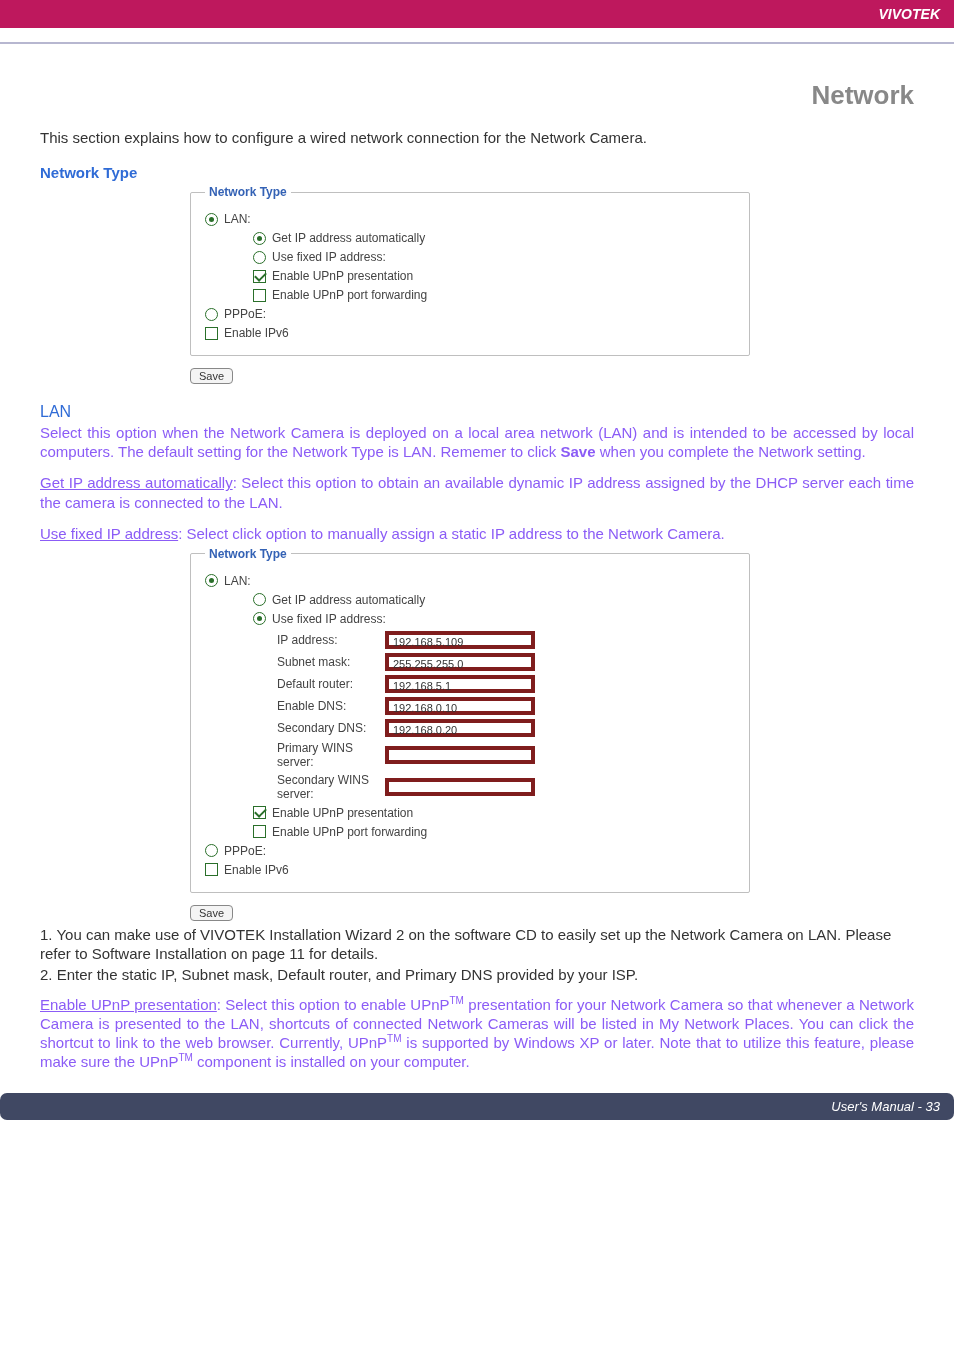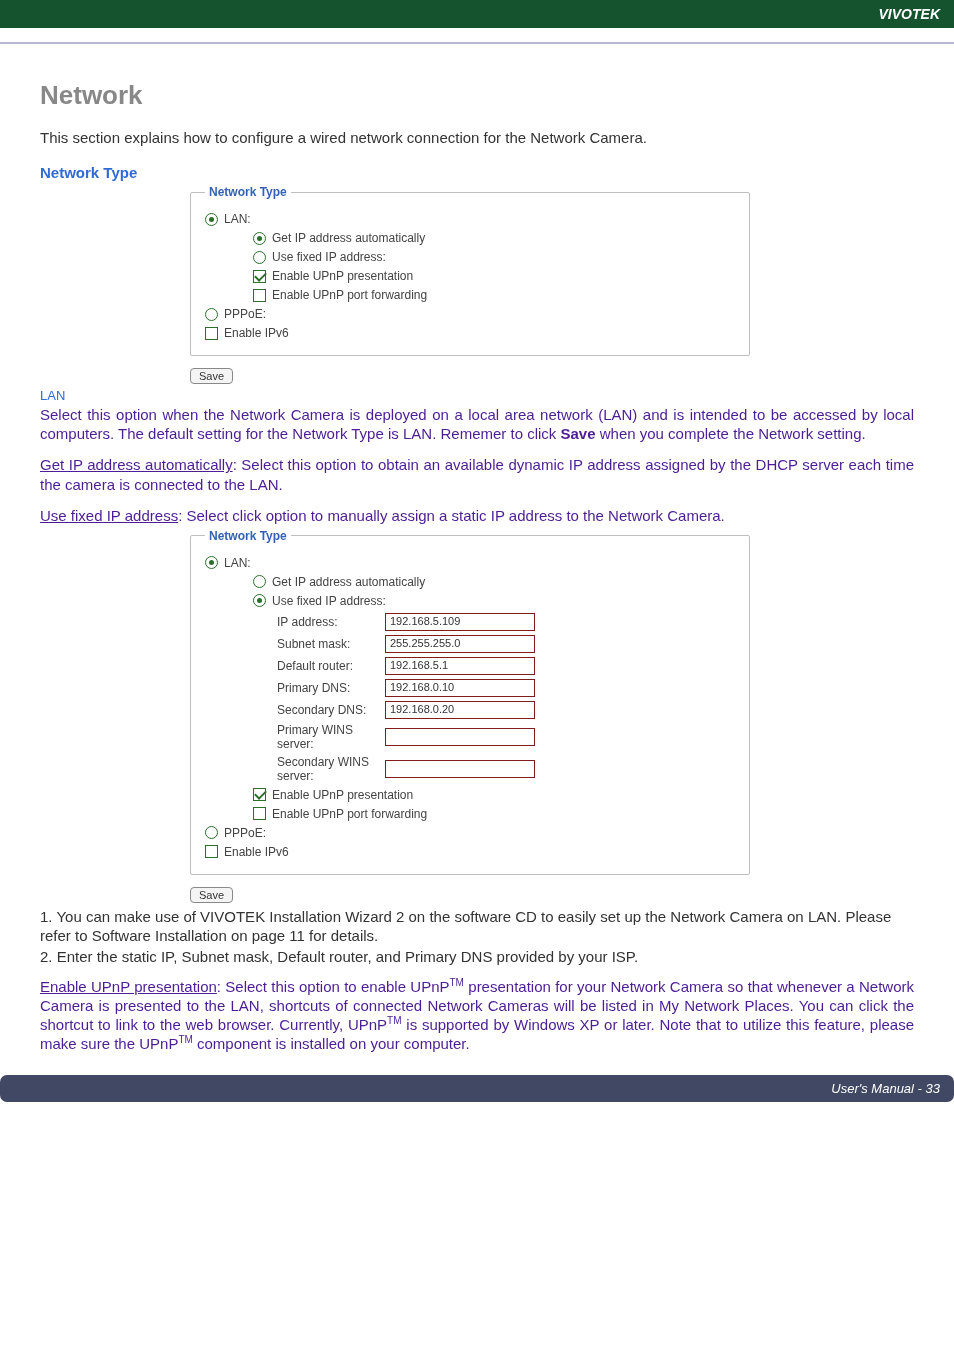--- a/index.html
+++ b/index.html
@@ -4,59 +4,60 @@
 <style>
   * { box-sizing: border-box; margin: 0; padding: 0; }
   body {
     font-family: Arial, Helvetica, sans-serif;
     background: #fff;
     width: 954px;
     margin: 0 auto;
     color: #333;
   }
   .header-bar {
-    background: #14532d;
+    background: #be185d;
     color: #fff;
     font-weight: bold;
     font-style: italic;
     text-align: right;
     padding: 6px 14px;
     font-size: 14px;
   }
   .top-rule {
     border-top: 2px solid #b7b7d0;
     margin: 14px 0 0 0;
   }
   .page {
     padding: 18px 40px 0 40px;
   }
   h1.network-title {
     color: #888;
     font-size: 26px;
     font-weight: bold;
     margin: 18px 0 18px 0;
+    text-align: right;
   }
   p.intro {
     color: #333;
     font-size: 15px;
     margin: 6px 0 18px 0;
   }
   .section-label {
     color: #2f6bd6;
     font-weight: bold;
     font-size: 15px;
     margin: 6px 0 2px 0;
   }
   .lan-label {
     color: #2f6bd6;
-    font-size: 13px;
-    margin-top: 4px;
+    font-size: 16px;
+    margin-top: 19px;
   }
   .body-text {
-    color: #4c1d95;
+    color: #8b5cf6;
     font-size: 15px;
     line-height: 1.28;
     text-align: justify;
     margin: 2px 0 12px 0;
   }
   .body-text .bold { font-weight: bold; }
   .underline { text-decoration: underline; }
   .fieldset-wrap {
     margin: 4px 0 6px 150px;
     width: 560px;
@@ -109,21 +110,21 @@
     background: #f4f4f4;
     font-size: 11px;
     padding: 1px 8px;
     margin: 6px 0 0 150px;
     color: #333;
   }
   .kv-row { display: flex; align-items: center; margin: 4px 0; }
   .kv-row .label { width: 180px; padding-left: 72px; color: #444; font-size: 12px; }
   .kv-row .input {
     width: 150px;
-    border: 1px solid #7f1d1d;
+    border: 4px solid #7f1d1d;
     background: #fff;
     font-size: 11px;
     padding: 1px 4px;
     color: #333;
     height: 18px;
   }
   ol.body-list {
     margin: 4px 0 10px 0;
     padding-left: 0;
     list-style: none;
@@ -235,21 +236,21 @@
         </div>
       <div class="kv-row">
           <div class="label">Subnet mask:</div>
         <div class="input">255.255.255.0</div>
         </div>
       <div class="kv-row">
           <div class="label">Default router:</div>
         <div class="input">192.168.5.1</div>
         </div>
       <div class="kv-row">
-          <div class="label">Primary DNS:</div>
+          <div class="label">Enable DNS:</div>
         <div class="input">192.168.0.10</div>
         </div>
       <div class="kv-row">
           <div class="label">Secondary DNS:</div>
         <div class="input">192.168.0.20</div>
         </div>
       <div class="kv-row">
           <div class="label">Primary WINS server:</div>
         <div class="input"></div>
         </div>

